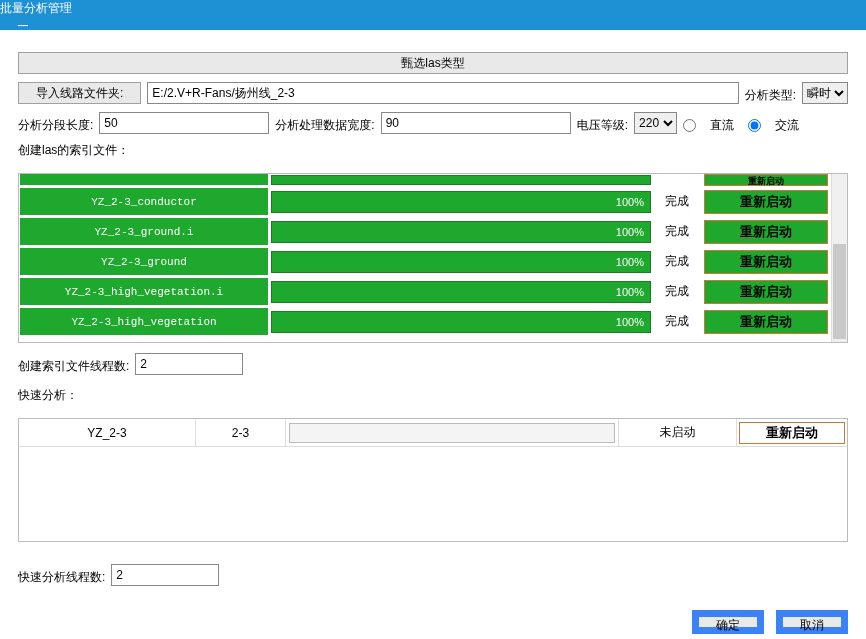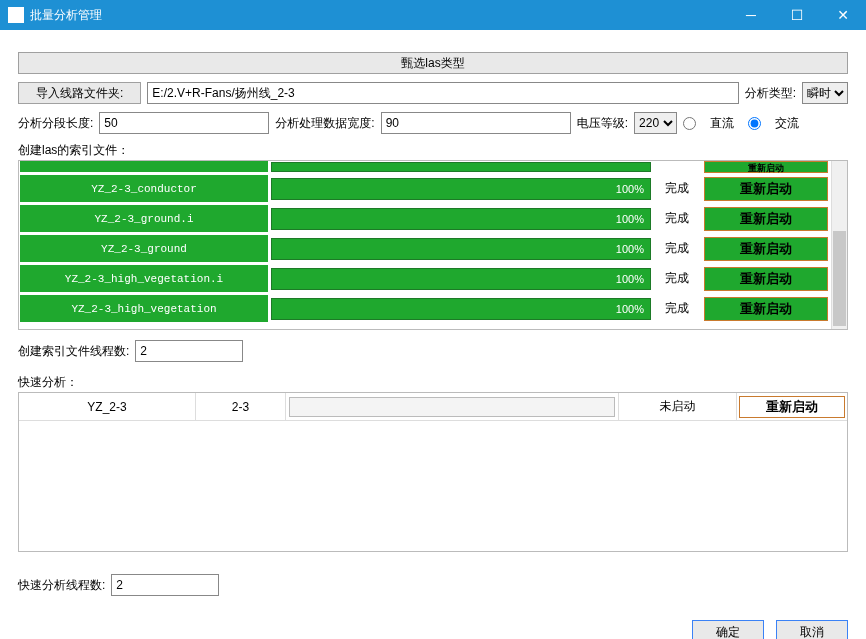--- a/index.html
+++ b/index.html
@@ -1,56 +1,56 @@
 <!DOCTYPE html>
 <html><head>
 <meta charset="utf-8">
 <style>
 * { box-sizing: border-box; margin: 0; padding: 0; font-family: "Microsoft YaHei", "SimSun", sans-serif; }
 body { background: #fff; width: 866px; height: 639px; overflow: hidden; }
-.titlebar { height: 30px; background: #1e90d4; display: flex; align-items: center; color: #fff; font-size: 12px; }
+.titlebar { height: 30px; background: #1e90d4; display: flex; color: #fff; font-size: 12px; flex-direction: column; }
 .titlebar .icon { width: 16px; height: 16px; margin: 0 6px 0 8px; background: #fff; display: inline-block; }
 .titlebar .title { flex: 1; }
 .titlebar .btn { width: 46px; height: 30px; display: flex; align-items: center; justify-content: center; font-size: 14px; }
 .content { padding: 22px 18px 8px 18px; }
-.row { display: flex; align-items: center; margin-bottom: 8px; font-size: 12px; gap: 6px; }
+.row { display: flex; align-items: flex-end; margin-bottom: 8px; font-size: 12px; gap: 6px; }
 .big-btn { flex: 1; height: 22px; border: 1px solid #a0a0a0; background: #e9e9e9; font-size: 12px; cursor: pointer; }
 .label-btn { border: 1px solid #a0a0a0; background: #e9e9e9; padding: 2px 17px; height: 22px; display: flex; align-items: center; cursor: pointer; }
 input.text { border: 1px solid #888; height: 22px; padding: 0 4px; font-size: 12px; }
 select { border: 1px solid #888; height: 22px; font-size: 12px; }
 .flex1 { flex: 1; }
 .radio-wrap { display: flex; align-items: center; gap: 14px; }
 .radio-wrap label { display: flex; align-items: center; gap: 14px; }
-.section-label { font-size: 12px; margin-top: 8px; margin-bottom: 1px; }
+.section-label { font-size: 12px; margin-top: 8px; margin-bottom: 14px; }
 .index-box { border: 1px solid #bbb; height: 170px; display: flex; }
 .index-scroll { flex: 1; overflow: hidden; position: relative; }
 .index-row { display: flex; height: 30px; align-items: stretch; border-bottom: 1px solid #fff; }
 .index-row.partial { height: 14px; margin-top: -1px; }
 .index-row.partial .cell-name { border-top: none; }
 .cell-name { width: 250px; background: #1fa82e; color: #fff; text-align: center; font-size: 11px; display: flex; align-items: center; justify-content: center; border: 1px solid #fff; font-family: "Courier New", monospace; }
 .cell-bar { flex: 1; padding: 3px 2px; display: flex; align-items: center; }
 .bar-outer { flex: 1; height: 22px; border: 1px solid #1d7a27; background: #1fa82e; position: relative; }
 .bar-pct { position: absolute; right: 6px; top: 50%; transform: translateY(-50%); color: #fff; font-size: 11px; }
 .cell-status { width: 48px; display: flex; align-items: center; justify-content: center; font-size: 12px; }
 .cell-action { width: 130px; display: flex; align-items: center; justify-content: center; padding: 2px; }
 .restart-btn { width: 124px; height: 24px; background: #1fa82e; color: #000; border: 1px solid #c97a2e; font-size: 13px; font-weight: bold; cursor: pointer; }
 .index-sb { width: 16px; background: #f0f0f0; border-left: 1px solid #ddd; position: relative; }
 .sb-thumb { position: absolute; left: 1px; right: 1px; top: 70px; height: 95px; background: #c8c8c8; }
-.fast-box { border: 1px solid #bbb; height: 160px; overflow: auto; }
+.fast-box { border: 1px solid #bbb; height: 124px; overflow: auto; }
 .fast-row { display: flex; height: 28px; border-bottom: 1px solid #ddd; }
 .fast-cell { border-right: 1px solid #ddd; display: flex; align-items: center; justify-content: center; font-size: 12px; }
 .fc1 { width: 177px; }
 .fc2 { width: 90px; }
 .fc3 { flex: 1; padding: 3px; }
 .fc3 .pbar { width: 100%; height: 20px; border: 1px solid #bbb; background: #f4f4f4; }
 .fc4 { width: 118px; }
 .fc5 { width: 110px; border-right: none; padding: 2px; }
 .restart-btn2 { width: 100%; height: 22px; background: #fff; border: 1px solid #c97a2e; font-size: 13px; font-weight: bold; cursor: pointer; }
 .footer { display: flex; justify-content: flex-end; gap: 12px; padding: 8px 18px; }
-.footer button { width: 72px; height: 24px; border: 1px solid #3b82f6; background: #e9e9e9; font-size: 12px; cursor: pointer; }
+.footer button { width: 72px; height: 24px; border: 7px solid #3b82f6; background: #e9e9e9; font-size: 12px; cursor: pointer; }
 </style>
 </head>
 <body>
 
 <div class="titlebar">
   <span class="icon"></span>
   <span class="title">批量分析管理</span>
   <div class="btn">─</div>
   <div class="btn">☐</div>
   <div class="btn close">✕</div>

